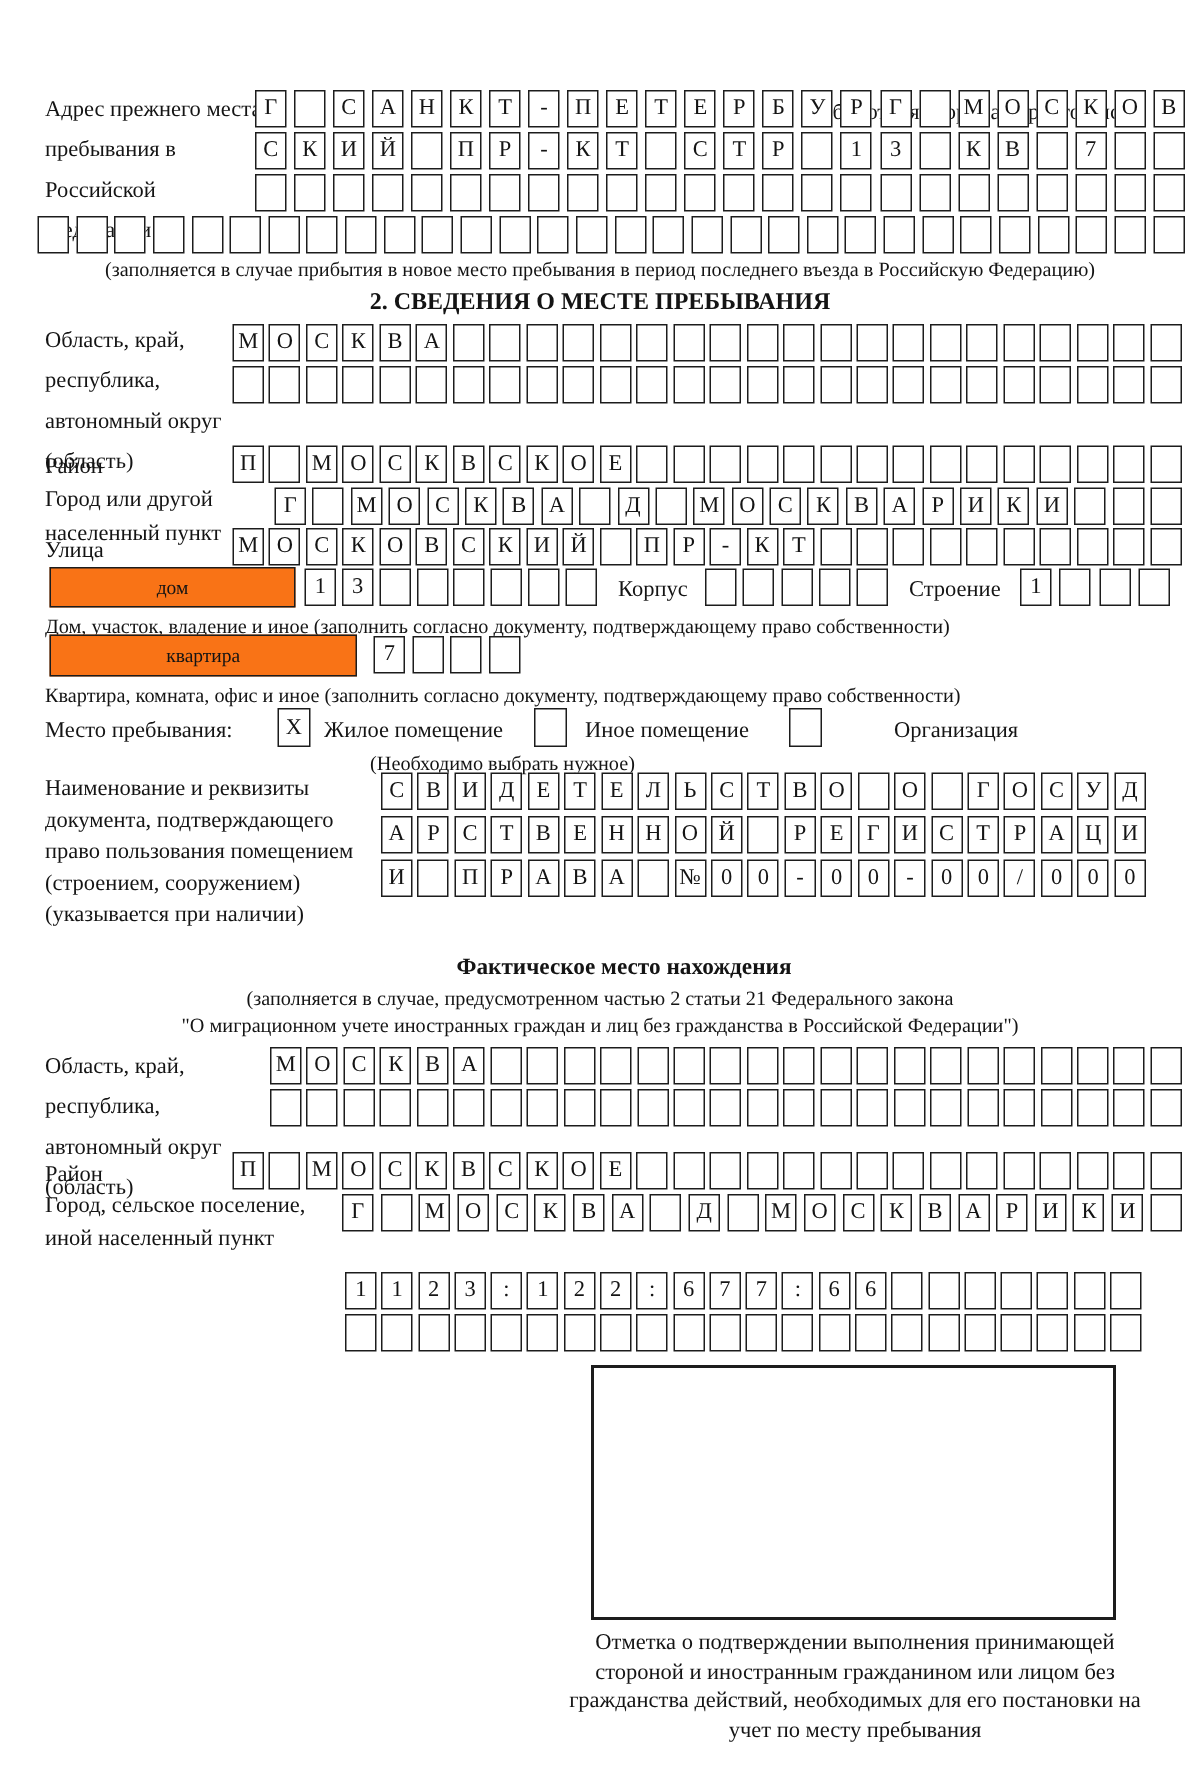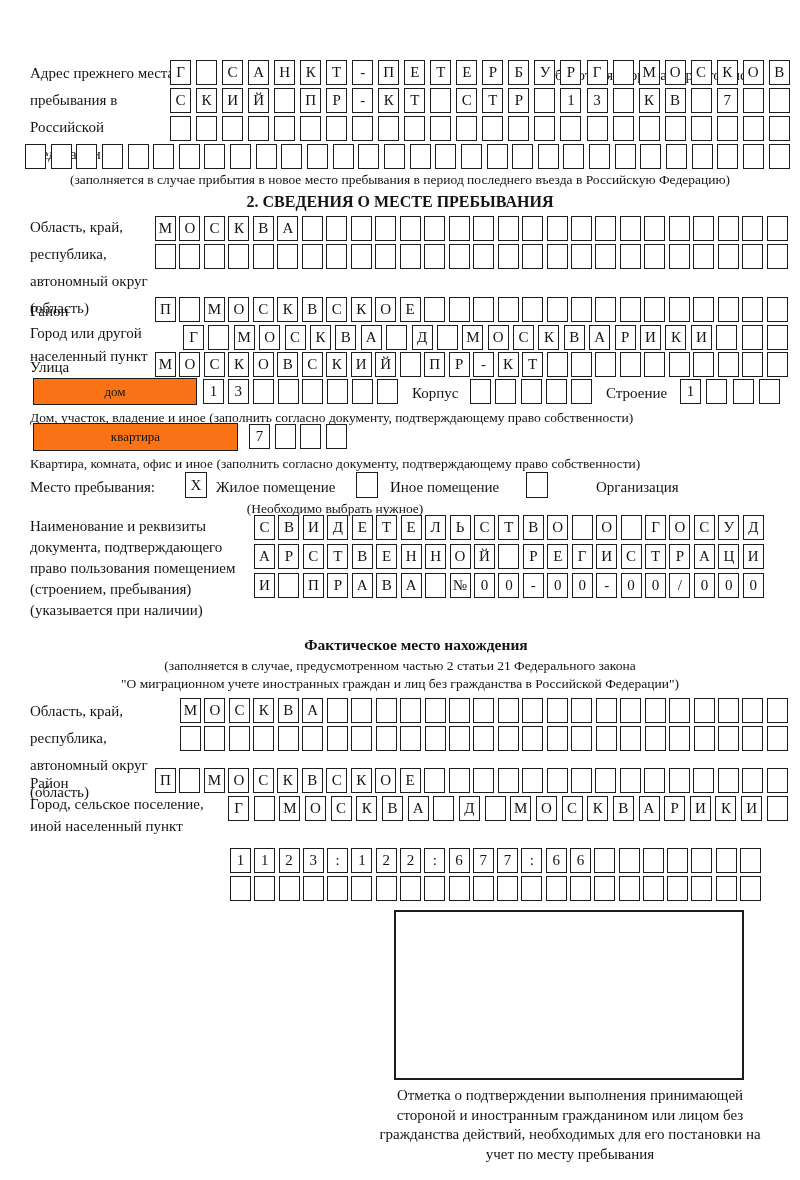--- a/index.html
+++ b/index.html
@@ -338,21 +338,21 @@
 
   <div class="abs lbl" style="left:30px;top:476px;">Место пребывания:</div>
   <div class="cb" style="left:185px;top:472px;">X</div>
   <div class="abs lbl" style="left:216px;top:476px;">Жилое помещение</div>
   <div class="cb" style="left:356px;top:472px;"></div>
   <div class="abs lbl" style="left:390px;top:476px;">Иное помещение</div>
   <div class="cb" style="left:526px;top:472px;"></div>
   <div class="abs lbl" style="left:596px;top:476px;">Организация</div>
   <div class="abs cap center" style="left:150px;top:501px;width:370px;">(Необходимо выбрать нужное)</div>
 
-  <div class="abs lbl" style="left:30px;top:516px;width:228px;line-height:1.4;">Наименование и реквизиты документа, подтверждающего право пользования помещением (строением, пребывания) (указывается при наличии)</div>
+  <div class="abs lbl" style="left:30px;top:516px;width:228px;line-height:1.4;">Наименование и реквизиты документа, подтверждающего право пользования помещением (строением, сооружением) (указывается при наличии)</div>
   <div class="boxrow" style="left:254px;top:515px;width:510px;">
       <span class="cbox">С</span>
       <span class="cbox">В</span>
       <span class="cbox">И</span>
       <span class="cbox">Д</span>
       <span class="cbox">Е</span>
       <span class="cbox">Т</span>
       <span class="cbox">Е</span>
       <span class="cbox">Л</span>
       <span class="cbox">Ь</span>

